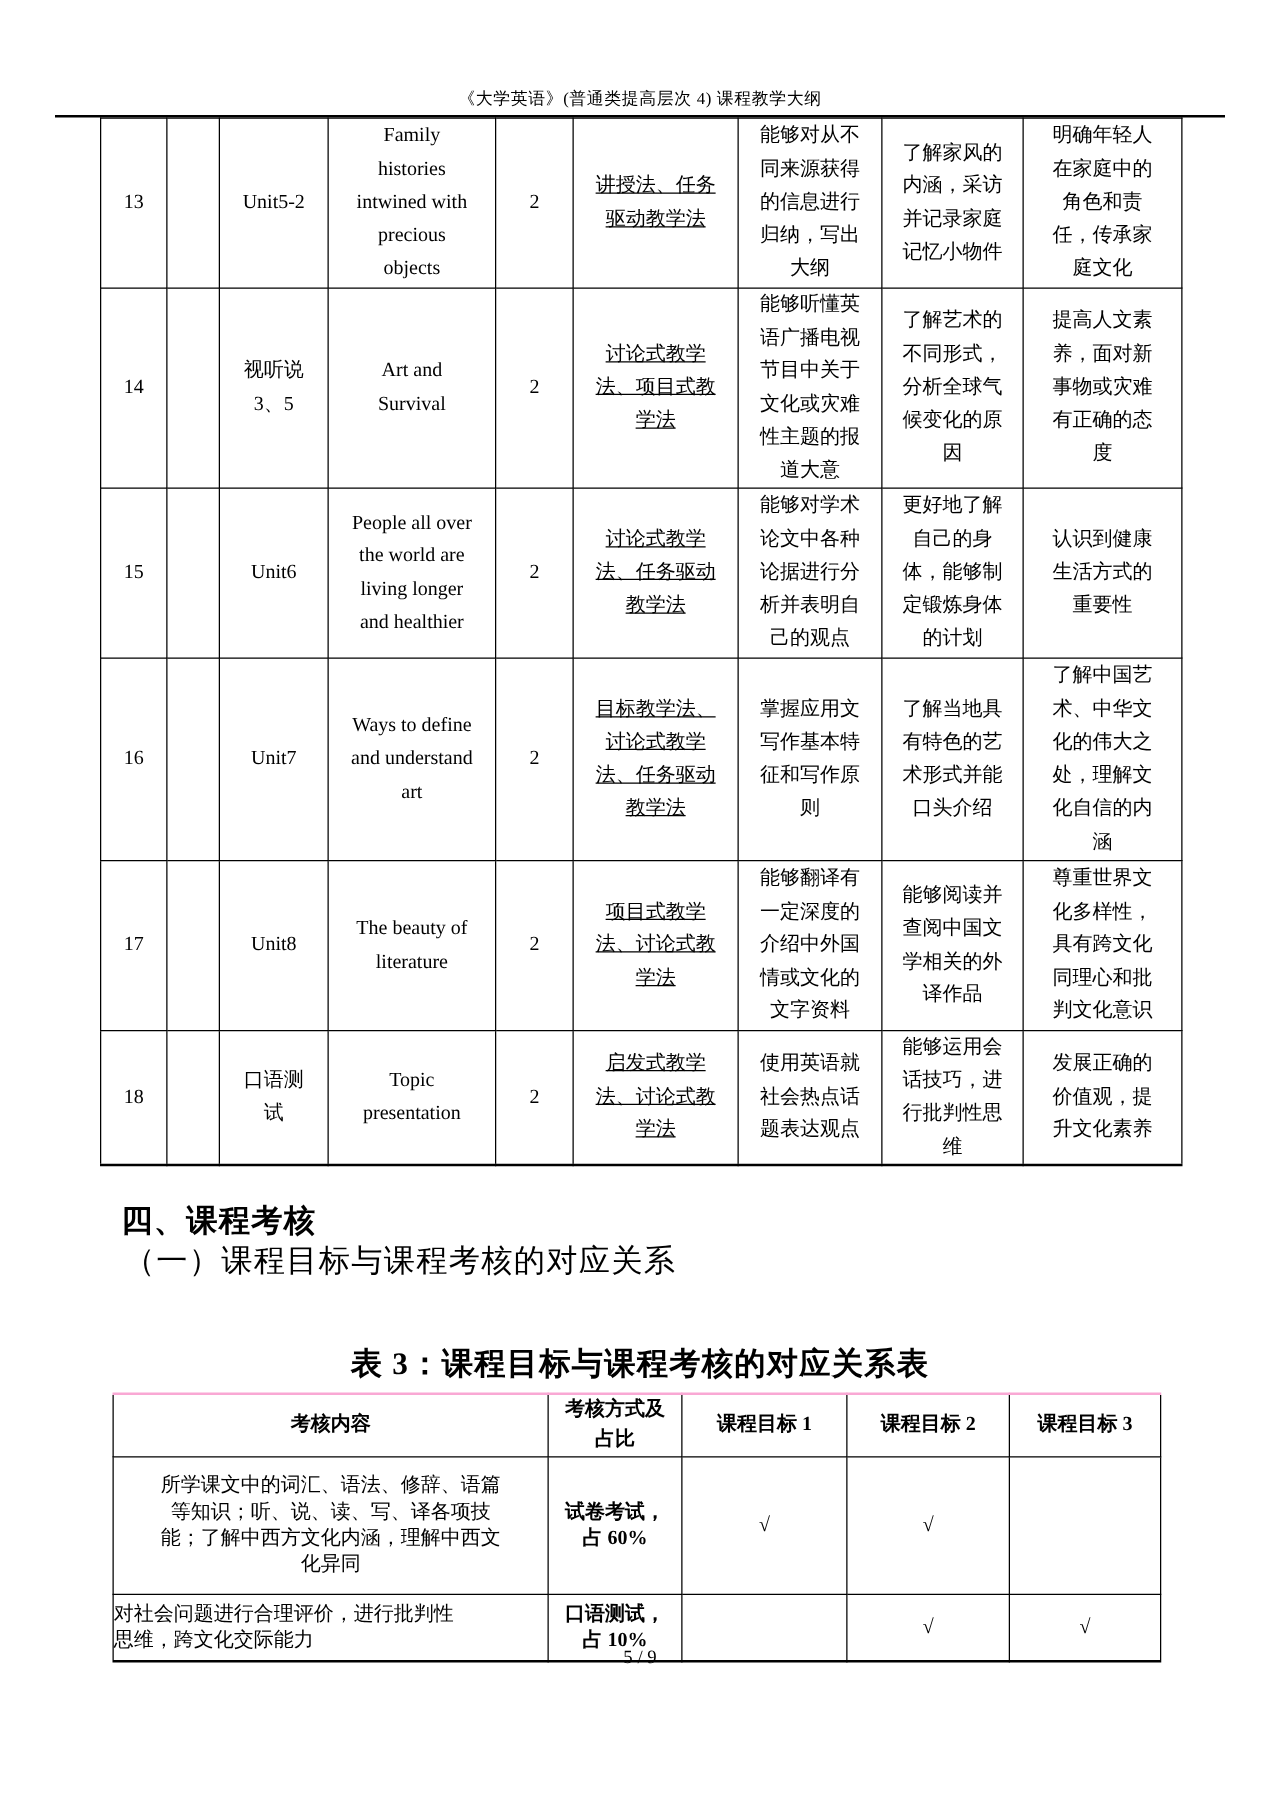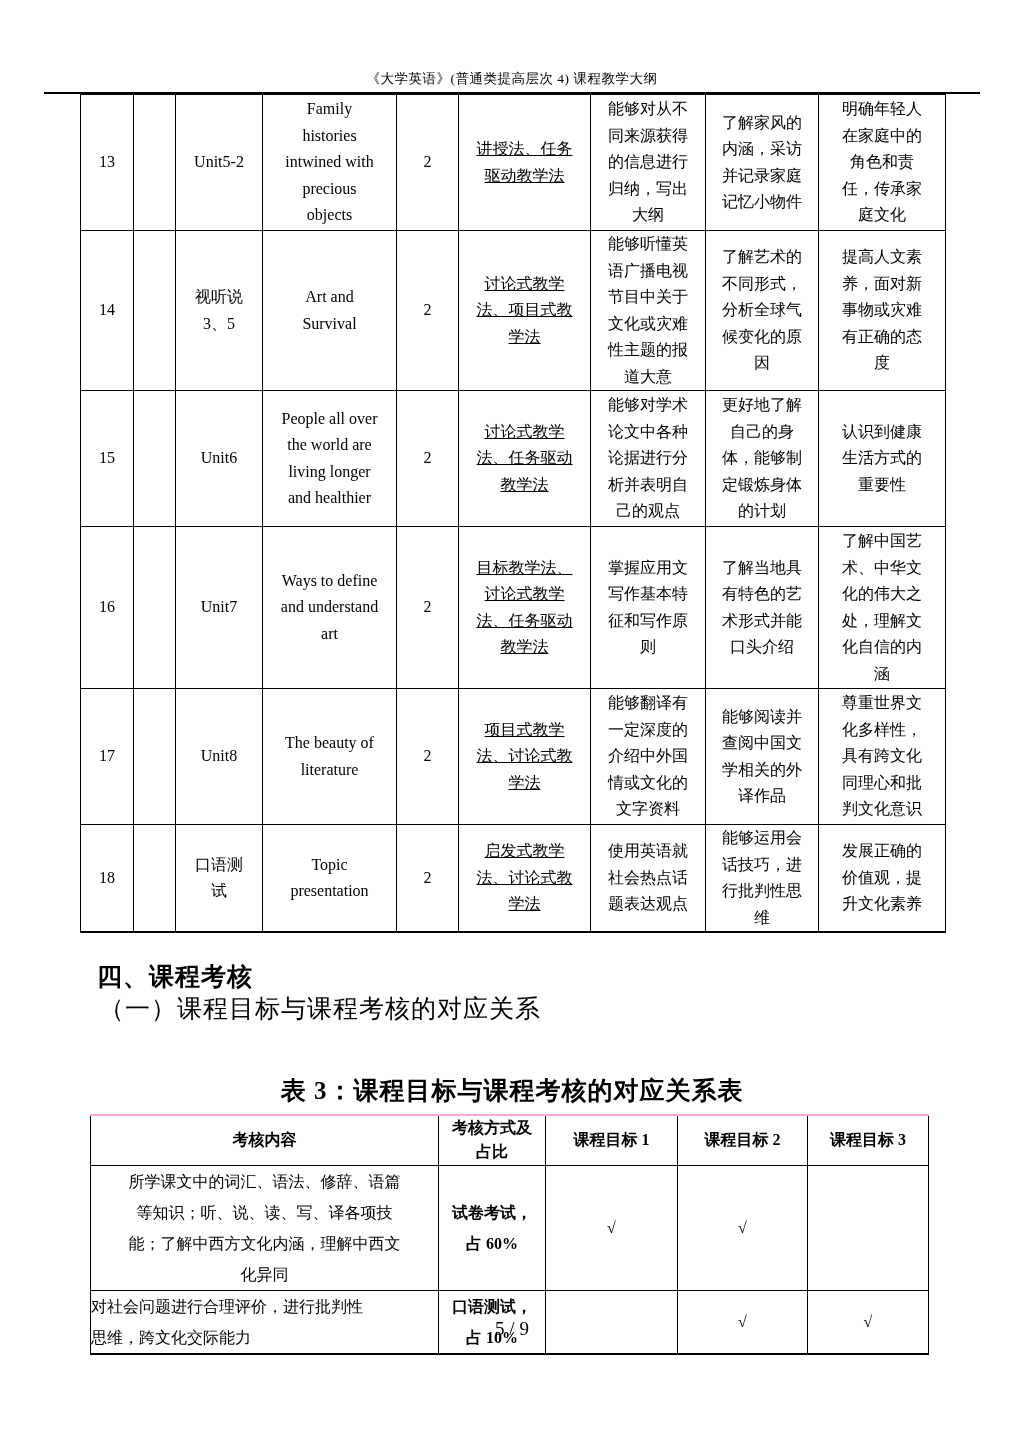--- a/index.html
+++ b/index.html
@@ -36,26 +36,26 @@
     font-size:25px;font-weight:bold;letter-spacing:1px;margin-top:28px;}
 
   
   .assessment{position:absolute;top:1114px;left:90px;width:838px;
     border-top:2px solid #f9a8d4;border-bottom:2px solid #000;}
   .assessment th,.assessment td{
     border:1px solid #000;text-align:center;vertical-align:middle;
     font-size:16px;padding:0 6px;
   }
   .assessment th{font-weight:bold;line-height:24px;}
-  .assessment td{line-height:31px;}
+  .assessment td{line-height:21px;}
   .assessment td.content-center{white-space:pre-line;text-align:center;}
   .assessment td.content-left{white-space:pre-line;text-align:left;padding-left:0;}
   .assessment td.method{font-weight:bold;white-space:pre-line;}
 
-  .footer{position:absolute;top:1318px;left:0;width:1024px;text-align:center;font-size:19px;}
+  .footer{position:absolute;top:1318px;left:0;width:1024px;text-align:center;font-size:15px;}
 </style>
 </head>
 <body>
 
 <div class="page">
 
   <div class="page-header">《大学英语》(普通类提高层次 4) 课程教学大纲</div>
   <div class="header-rule"></div>
 
   <table class="schedule">

